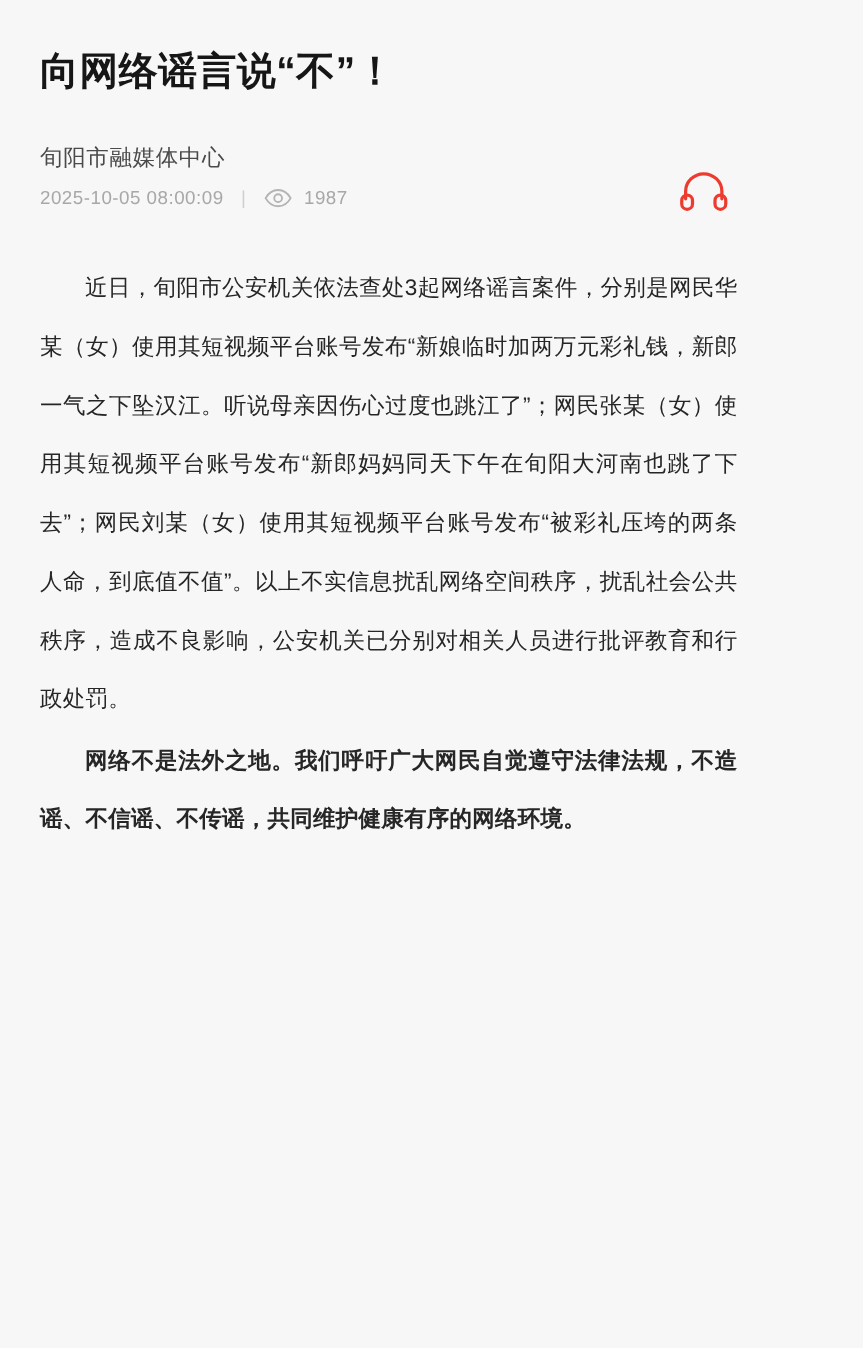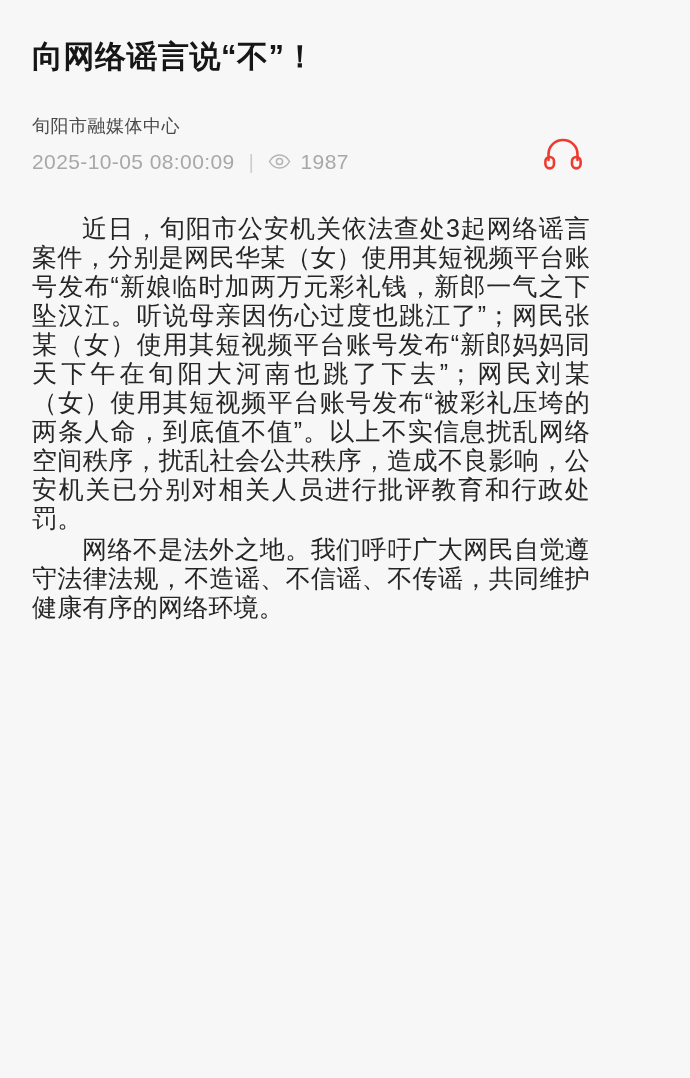--- a/index.html
+++ b/index.html
@@ -36,21 +36,21 @@
   }
   .source {
     font-size: 18px;
     color: #4a4a4a;
     letter-spacing: 0.5px;
   }
   .meta-line2 {
     margin-top: 12px;
     display: flex;
     align-items: center;
-    font-size: 21px;
+    font-size: 15px;
     color: #a8a8a8;
     letter-spacing: 0.4px;
   }
   .meta-sep {
     margin: 0 14px;
     color: #cfcfcf;
   }
   .eye-icon {
     display: inline-flex;
     align-items: center;
@@ -64,32 +64,33 @@
     right: 4px;
     top: 22px;
     width: 46px;
     height: 40px;
     display: flex;
     align-items: center;
     justify-content: center;
   }
   .body-text {
     margin-top: 40px;
-    font-size: 25px;
-    line-height: 29px;
+    font-size: 18px;
+    line-height: 47px;
     color: #262626;
     letter-spacing: 0.2px;
   }
   .body-text p {
     margin: 0;
     text-indent: 2em;
     text-align: justify;
   }
   .body-text p + p {
     margin-top: 2px;
+    font-weight: bold;
   }
 </style>
 </head>
 <body>
 
 <div class="page">
 
   <h1 class="article-title">向网络谣言说“不”！</h1>
 
   <div class="meta">

